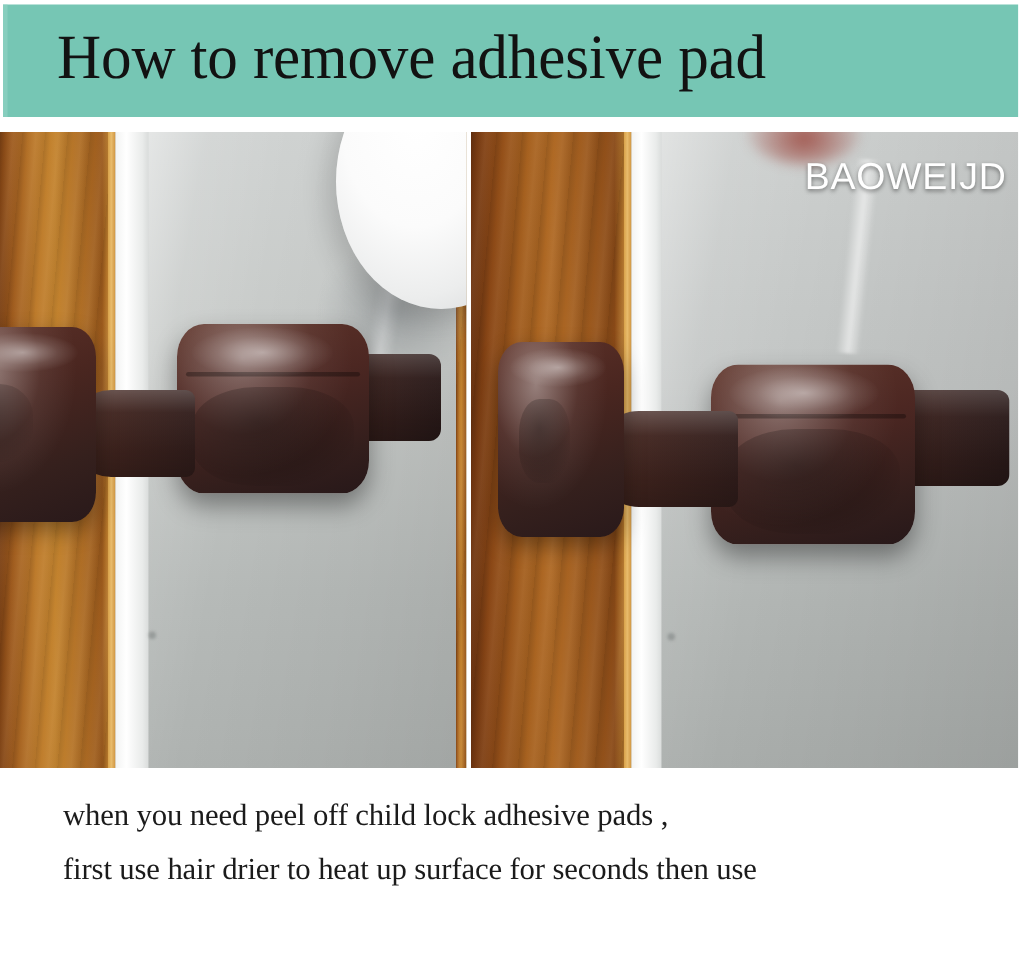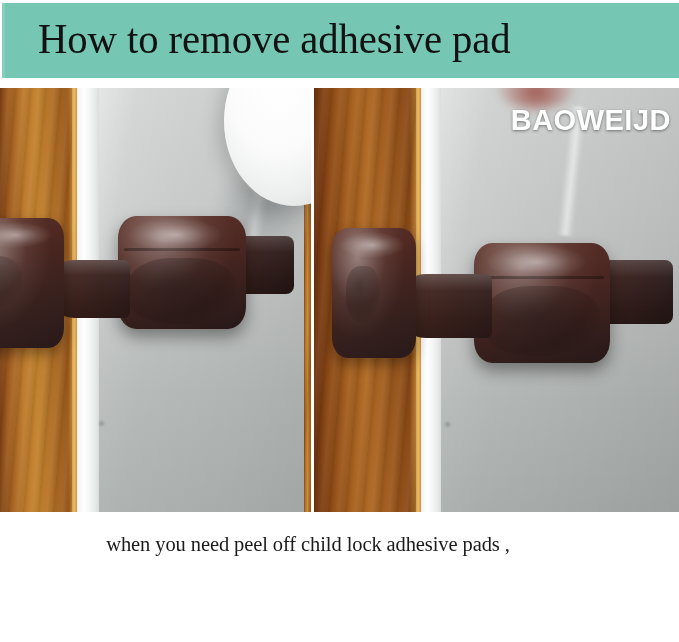--- a/index.html
+++ b/index.html
@@ -13,21 +13,20 @@
     height: 642px;
     overflow: hidden;
     font-family: "Liberation Serif", "DejaVu Serif", serif;
   }
   .page {
     position: relative;
     width: 679px;
     height: 642px;
     background: #ffffff;
     overflow: hidden;
-    text-align: center;
   }
 
   
   .header-band {
     position: absolute;
     left: 2px;
     top: 3px;
     width: 677px;
     height: 75px;
     background: #76c6b4;
@@ -201,22 +200,22 @@
     background: linear-gradient(90deg, rgba(255,255,255,0.0) 0%, rgba(255,255,255,0.55) 50%, rgba(255,255,255,0.0) 100%);
     filter: blur(1px);
   }
 
   
   .watermark {
     position: absolute;
     right: 8px;
     top: 16px;
     font-family: "Liberation Sans", "DejaVu Sans", sans-serif;
-    font-weight: bold;
-    font-size: 29px;
+    font-weight: normal;
+    font-size: 25px;
     letter-spacing: 0.5px;
     color: #ffffff;
     text-shadow: 0 1px 3px rgba(0,0,0,0.45);
     white-space: nowrap;
   }
 
   
   .caption {
     position: absolute;
     left: 0;
@@ -315,15 +314,16 @@
       <div class="lock-gloss" style="left:26px; top:144px; width:64px; height:26px;"></div>
 
       <div class="scuff" style="left:131px; top:334px; width:5px; height:5px;"></div>
 
       <div class="watermark">BAOWEIJD</div>
     </div>
   </div>
 
   <div class="caption">
     <div class="caption-line">when you need peel off child lock adhesive pads ,</div>
+    <div class="caption-line">first use hair drier to heat up surface for seconds then use</div>
   </div>
 
 </div>
 
 </body></html>

